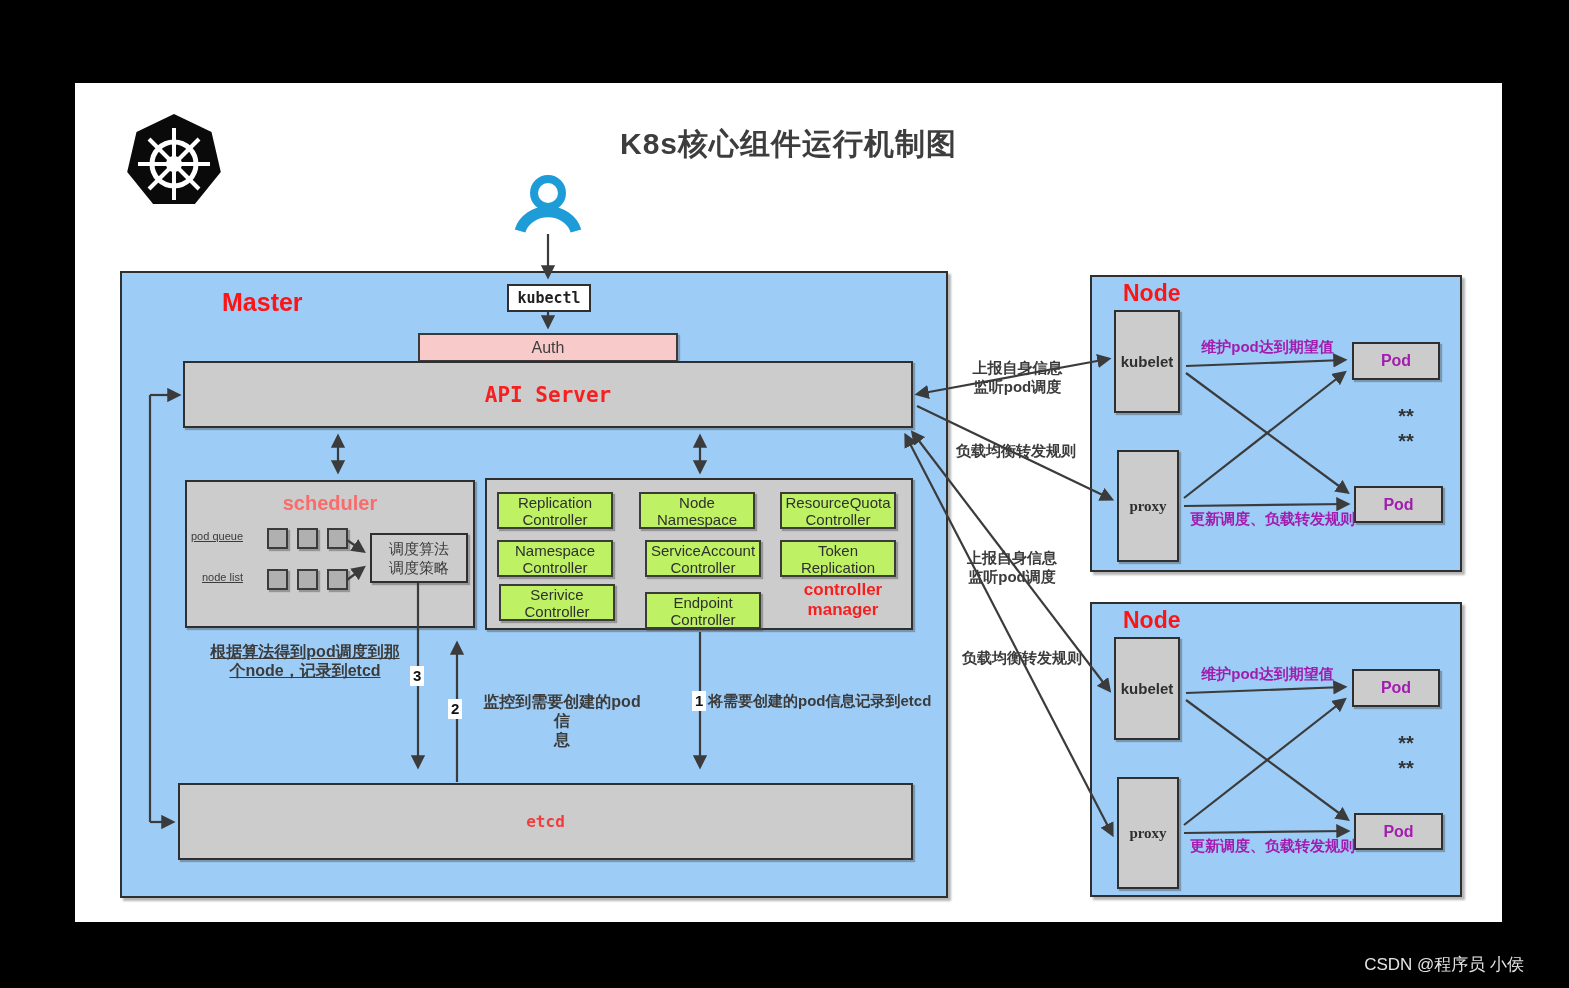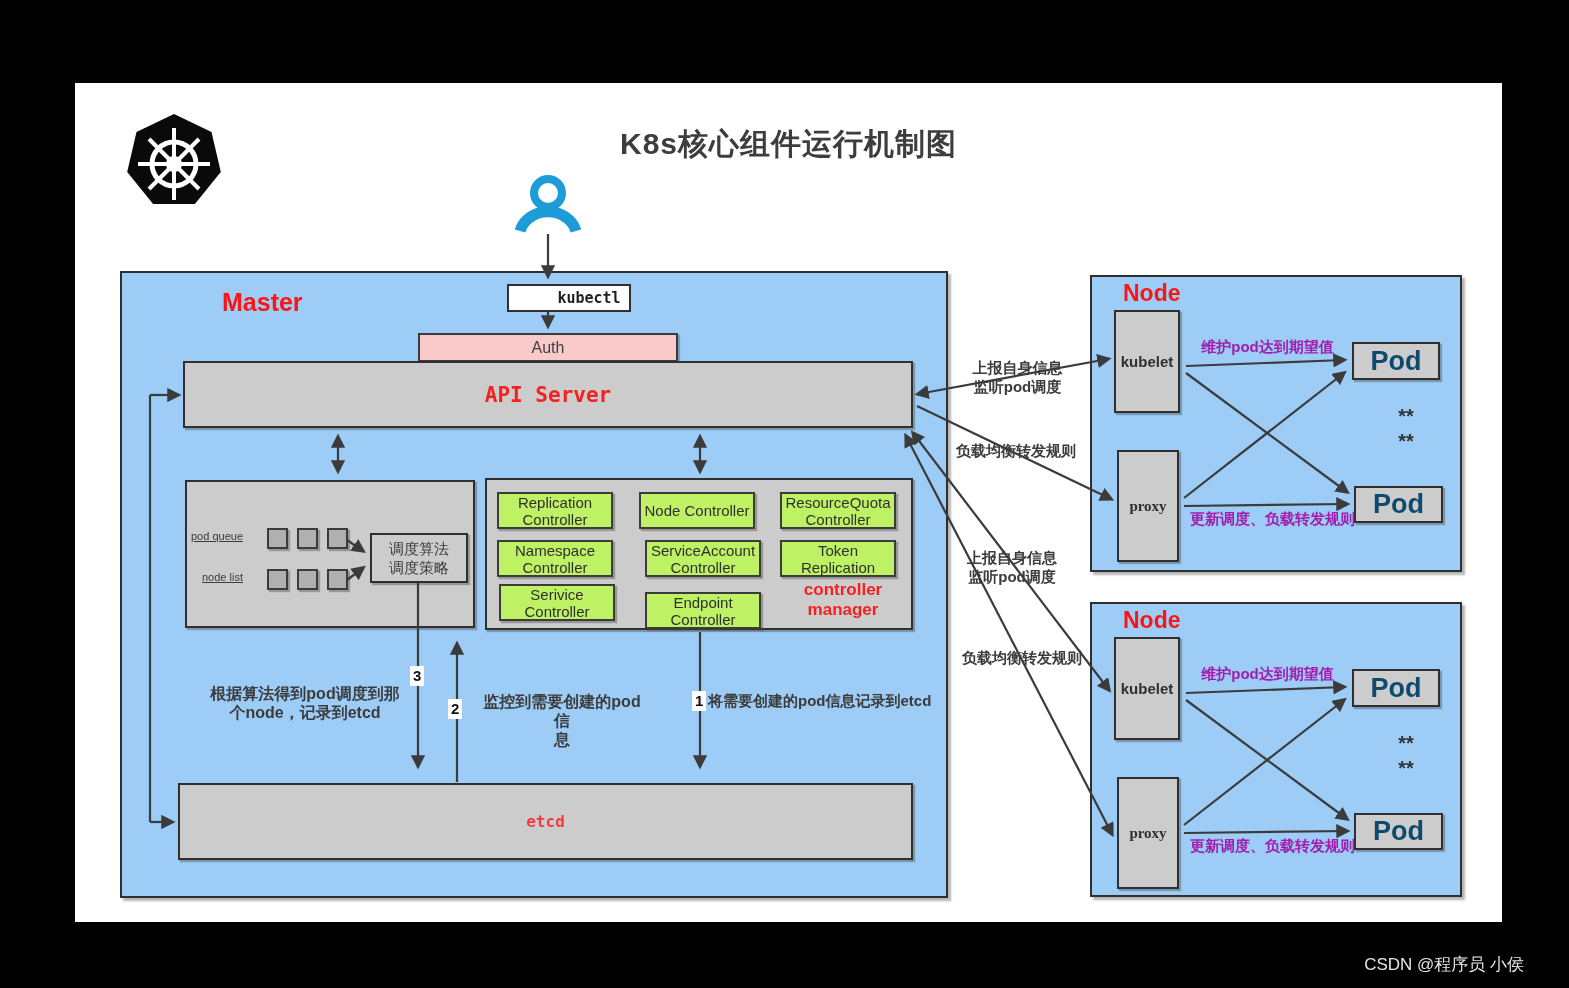--- a/index.html
+++ b/index.html
@@ -28,21 +28,21 @@
   #cm-label{position:absolute;left:296px;top:100px;width:120px;text-align:center;font-size:17px;font-weight:bold;color:#f51f1f;line-height:20px;}
   .node{width:368px;}
   #node1{left:1090px;top:275px;height:293px;}
   #node2{left:1090px;top:602px;height:291px;}
   .node-title{position:absolute;left:31px;top:3px;font-size:23px;font-weight:bold;color:#fb1515;}
   .kubelet{position:absolute;left:22px;top:33px;width:62px;height:99px;}
   .kubelet span,.proxy span{font-weight:bold;font-size:15px;color:#2f2f2f;word-break:break-all;width:54px;text-align:center;}
   .proxy{position:absolute;left:25px;top:173px;width:58px;height:108px;font-family:Liberation Serif, serif;}
   .pod1{position:absolute;left:260px;top:65px;width:84px;height:34px;}
   .pod2{position:absolute;left:262px;top:209px;width:85px;height:33px;}
-  .pod1 span,.pod2 span{font-weight:bold;font-size:27px;color:#0c4a6e;}
+  .pod1 span,.pod2 span{font-weight:bold;font-size:16px;color:#a21caf;}
   .stars{position:absolute;left:294px;width:40px;text-align:center;font-size:20px;font-weight:bold;color:#333;}
   .node-lbl{position:absolute;font-size:15px;font-weight:bold;color:#a21caf;text-align:center;}
   .flow-lbl{font-size:16px;font-weight:bold;color:#3b3b3b;text-align:center;white-space:pre-line;z-index:11;line-height:19px;}
   .link-lbl{font-size:15px;font-weight:bold;color:#3b3b3b;text-align:center;white-space:pre-line;z-index:11;line-height:19px;}
   .badge{background:#fff;color:#111;font-size:15px;font-weight:bold;padding:0 3px;line-height:20px;z-index:12;}
   #arrows{left:0;top:0;width:1569px;height:988px;z-index:10;pointer-events:none;}
   .ar{stroke:#3b3b3b;stroke-width:2.2;fill:none;}
   #watermark{left:1100px;top:953px;width:424px;text-align:right;font-size:17px;color:#e5e5e5;z-index:11;}
 </style>
 </head>
@@ -67,46 +67,47 @@
 <div class="abs" id="title">K8s核心组件运行机制图</div>
 
 <svg class="abs" style="left:512px;top:170px;" width="72" height="66" viewBox="0 0 72 66">
   <circle cx="36" cy="23" r="14" fill="none" stroke="#1e9cd7" stroke-width="8"></circle>
   <path d="M8 61 A29 26 0 0 1 64 61" fill="none" stroke="#1e9cd7" stroke-width="11"></path>
 </svg>
 
 <div class="abs panel" id="master"></div>
 <div class="abs" id="master-label">Master</div>
 
-<div class="abs" id="kubectl" style="display:flex;align-items:center;justify-content:center;padding-left:40px;">kubectl</div>
+<div class="abs" id="kubectl" style="display:flex;align-items:center;justify-content:center;">kubectl</div>
 <div class="abs" id="auth" style="display:flex;align-items:center;justify-content:center;">Auth</div>
 
 <div class="abs graybox" id="api-server">
     <span>API Server</span>
   </div>
 
 <div class="abs" id="scheduler">
+  <div class="abs" id="scheduler-label">scheduler</div>
   <div class="abs sch-txt" style="left:4px;top:48px;">pod queue</div>
   <div class="abs sq" style="left:80px;top:46px;"></div>
   <div class="abs sq" style="left:110px;top:46px;"></div>
   <div class="abs sq" style="left:140px;top:46px;"></div>
   <div class="abs sch-txt" style="left:15px;top:89px;">node list</div>
   <div class="abs sq" style="left:80px;top:87px;"></div>
   <div class="abs sq" style="left:110px;top:87px;"></div>
   <div class="abs sq" style="left:140px;top:87px;"></div>
   <div class="abs" id="algo-box">调度算法
 调度策略</div>
 </div>
 
 <div class="abs" id="ctrl-mgr">
   <div class="cm-box" style="left:10px;top:12px;">
       <span>Replication Controller</span>
     </div>
   <div class="cm-box" style="left:152px;top:12px;">
-      <span>Node Controller</span>
+      <span>Node Namespace</span>
     </div>
   <div class="cm-box" style="left:293px;top:12px;">
       <span>ResourceQuota Controller</span>
     </div>
   <div class="cm-box" style="left:10px;top:60px;">
       <span>Namespace Controller</span>
     </div>
   <div class="cm-box" style="left:158px;top:60px;">
       <span>ServiceAccount Controller</span>
     </div>
@@ -120,21 +121,21 @@
       <span>Endpoint Controller</span>
     </div>
   <div id="cm-label" style="white-space:pre-line;">controller
 manager</div>
 </div>
 
 <div class="abs graybox" id="etcd">
     <span>etcd</span>
   </div>
 
-<div class="abs flow-lbl" style="left:205px;top:684px;width:200px;">根据算法得到pod调度到那
+<div class="abs flow-lbl" style="left:205px;top:642px;width:200px;text-decoration:underline;">根据算法得到pod调度到那
 个node，记录到etcd</div>
 <div class="abs flow-lbl" style="left:478px;top:692px;width:168px;">监控到需要创建的pod信
 息</div>
 <div class="abs flow-lbl" style="left:708px;top:691px;white-space:nowrap;font-size:15px;">将需要创建的pod信息记录到etcd</div>
 <div class="abs badge" style="left:410px;top:666px;">3</div>
 <div class="abs badge" style="left:448px;top:699px;">2</div>
 <div class="abs badge" style="left:692px;top:691px;">1</div>
 
 <div class="abs link-lbl" style="left:955px;top:358px;width:125px;">上报自身信息
 监听pod调度</div>

